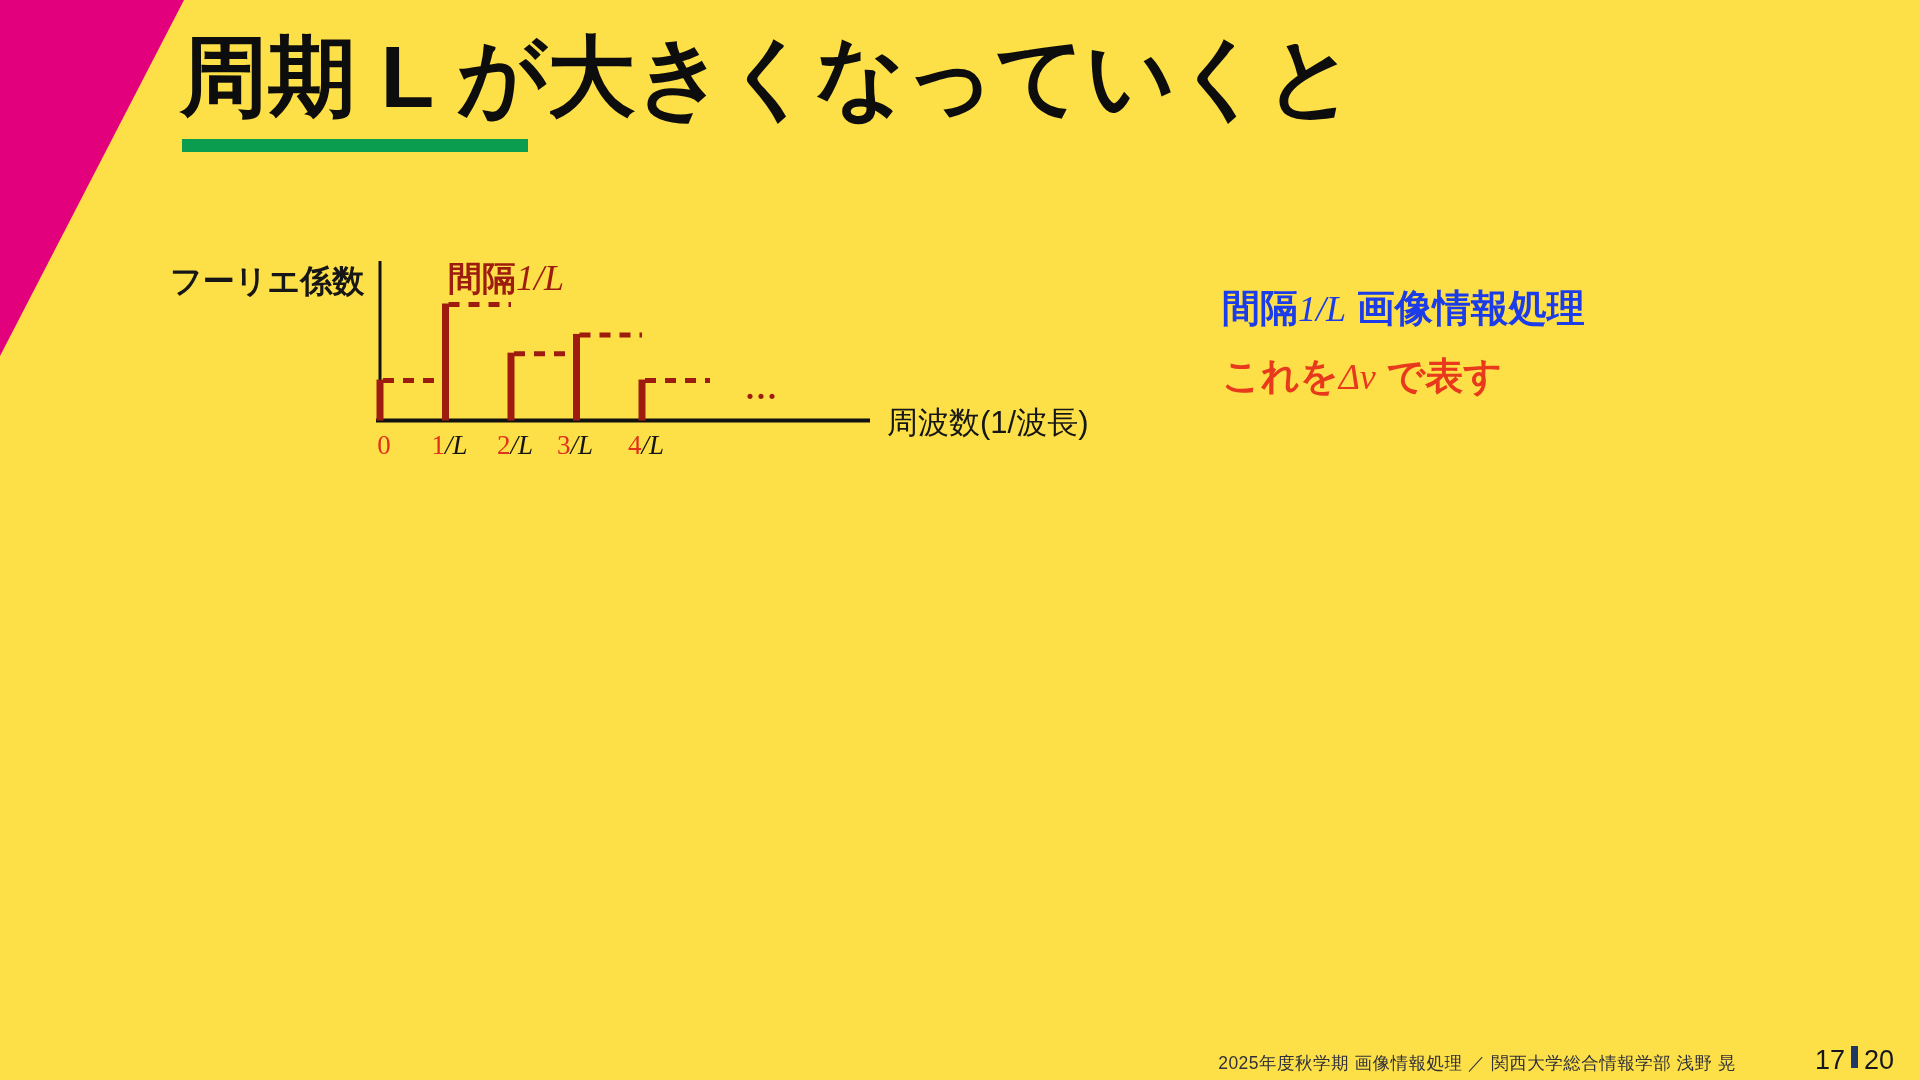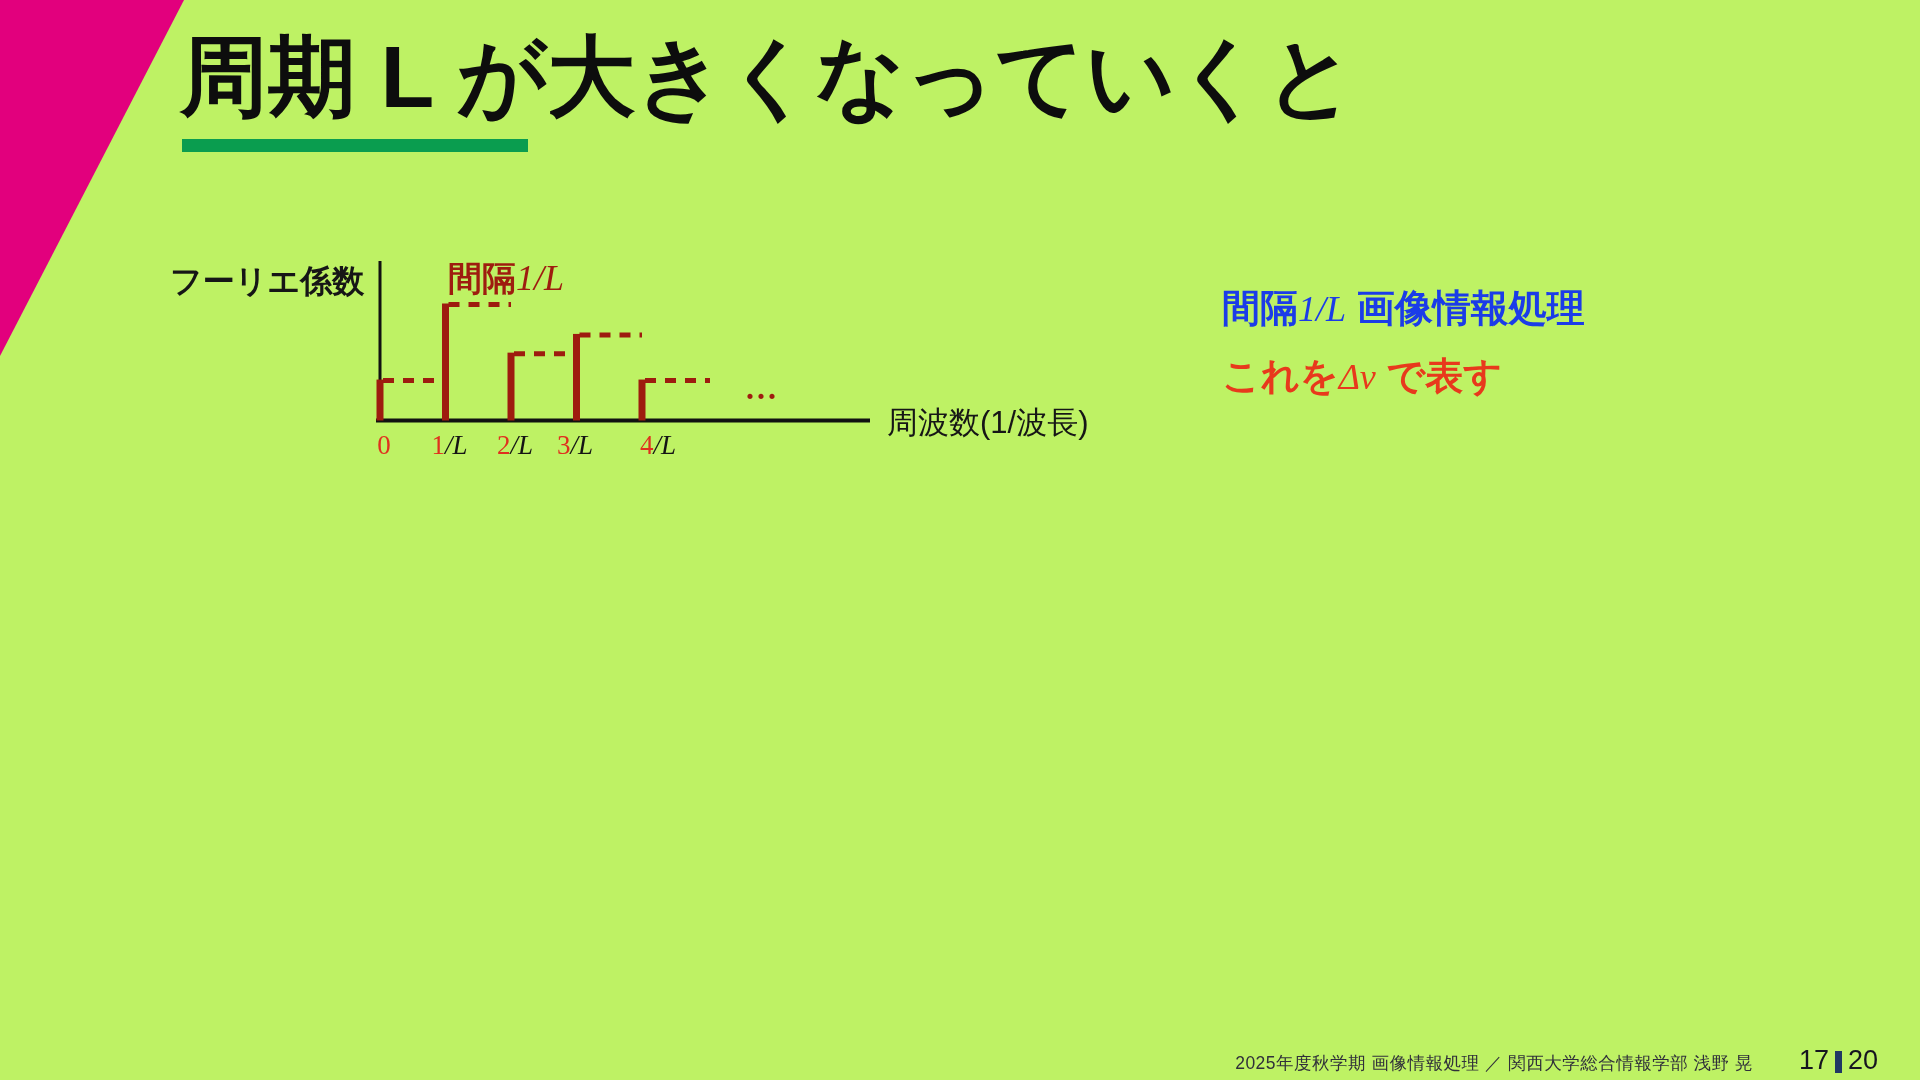--- a/index.html
+++ b/index.html
@@ -1,17 +1,17 @@
 <!DOCTYPE html>
 <html><head>
 <meta charset="utf-8">
 <style>
   html,body{margin:0;padding:0;background:#888;}
   .slide{
-    position:relative; width:1920px; height:1080px; background:#bef264;
+    position:relative; width:1920px; height:1080px; background:#fde047;
     overflow:hidden; font-family:"Liberation Sans","DejaVu Sans",sans-serif;
   }
   .corner-triangle{
     position:absolute; left:0; top:0; width:184px; height:356px;
     clip-path:polygon(0 0,100% 0,0 100%);
   }
   .slide-title{
     position:absolute; left:180px; top:26px;
     font-size:88px; font-weight:bold; color:#0d0d0d;
     letter-spacing:0px; line-height:1.15; white-space:nowrap;
@@ -44,25 +44,25 @@
   }
   .tick .tick-num{ color:#e0301e; }
   .tick .tick-unit{ color:#141414; font-style:italic; }
   
   .note{ position:absolute; left:1222px; font-size:38px; font-weight:bold; white-space:nowrap; }
   .note .math{ font-size:0.95em; }
   .note1{ top:283px; }
   .note2{ top:351px; }
   
   .footer{
-    position:absolute; right:42px; bottom:4px;
-    display:flex; align-items:baseline;
+    position:absolute; right:26px; bottom:4px;
+    display:flex; align-items:baseline;gap:33px;
   }
   .footer-credit{ font-size:17.5px; color:#30303a; letter-spacing:0.5px; white-space:nowrap; }
-  .footer-pages{ display:flex; align-items:center; margin-left:46px; }
+  .footer-pages{ display:flex; align-items:flex-start; margin-left:46px; }
   .page-num{ font-size:27px; color:#15151f; }
   .page-sep{ width:7px; height:22px; margin:0 6px; transform:translateY(1px); }
 </style>
 </head>
 <body>
 
 <div class="slide">
 
   <div class="corner-triangle" style="background: rgb(226, 0, 125);"></div>
 
@@ -88,21 +88,21 @@
     <div class="interval-label">
       <span>間隔</span><span class="math">1/L</span>
     </div>
     <div class="chart-xlabel">周波数(1/波長)</div>
     <div class="chart-ellipsis">...</div>
     <div id="ticks">
         <div class="tick" style="left: 244px;"><span class="tick-num">0</span></div>
         <div class="tick" style="left: 309.5px;"><span class="tick-num">1</span><span class="tick-unit">/L</span></div>
         <div class="tick" style="left: 375px; font-family: Liberation Serif, serif;"><span class="tick-num">2</span><span class="tick-unit">/L</span></div>
         <div class="tick" style="left: 435px;"><span class="tick-num">3</span><span class="tick-unit">/L</span></div>
-        <div class="tick" style="left: 518px;"><span class="tick-num">4</span><span class="tick-unit">/L</span></div>
+        <div class="tick" style="left: 506px;"><span class="tick-num">4</span><span class="tick-unit">/L</span></div>
       </div>
   </div>
 
   <div class="note note1" style="color: rgb(27, 60, 232);">
     <span>間隔</span><span class="math">1/L</span><span> 画像情報処理</span>
   </div>
   <div class="note note2" style="color: rgb(232, 57, 28);">
     <span>これを</span><span class="math">Δν</span><span> で表す</span>
   </div>
 

